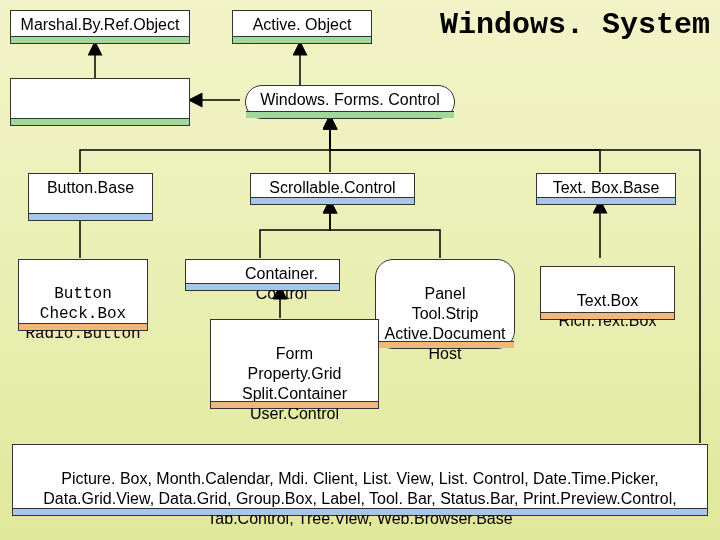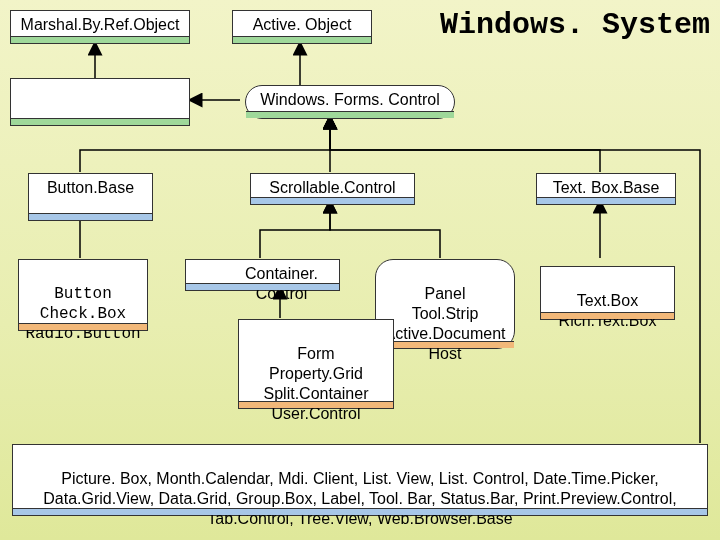--- a/index.html
+++ b/index.html
@@ -121,21 +121,21 @@
 Active.Document
 Host</span>
   <div class="underline"></div>
 </div>
 <div class="box orange multi" style="left:540px;top:259px;width:135px;height:54px;margin-top:7px;">
   <span class="multi">Text.Box
 Rich.Text.Box</span>
   <div class="underline"></div>
 </div>
 
-<div class="box orange multi" style="left:210px;top:319px;width:156px;height:90px;margin-left:28px;">
+<div class="box orange multi" style="left:210px;top:319px;width:169px;height:90px;">
   <span class="multi">Form
 Property.Grid
 Split.Container
 User.Control</span>
   <div class="underline"></div>
 </div>
 
 <div class="box blue multi" style="left:12px;top:444px;width:696px;height:72px;font-size:16px;">
   <span class="multi">Picture. Box, Month.Calendar, Mdi. Client, List. View, List. Control, Date.Time.Picker,
 Data.Grid.View, Data.Grid, Group.Box, Label, Tool. Bar, Status.Bar, Print.Preview.Control,

